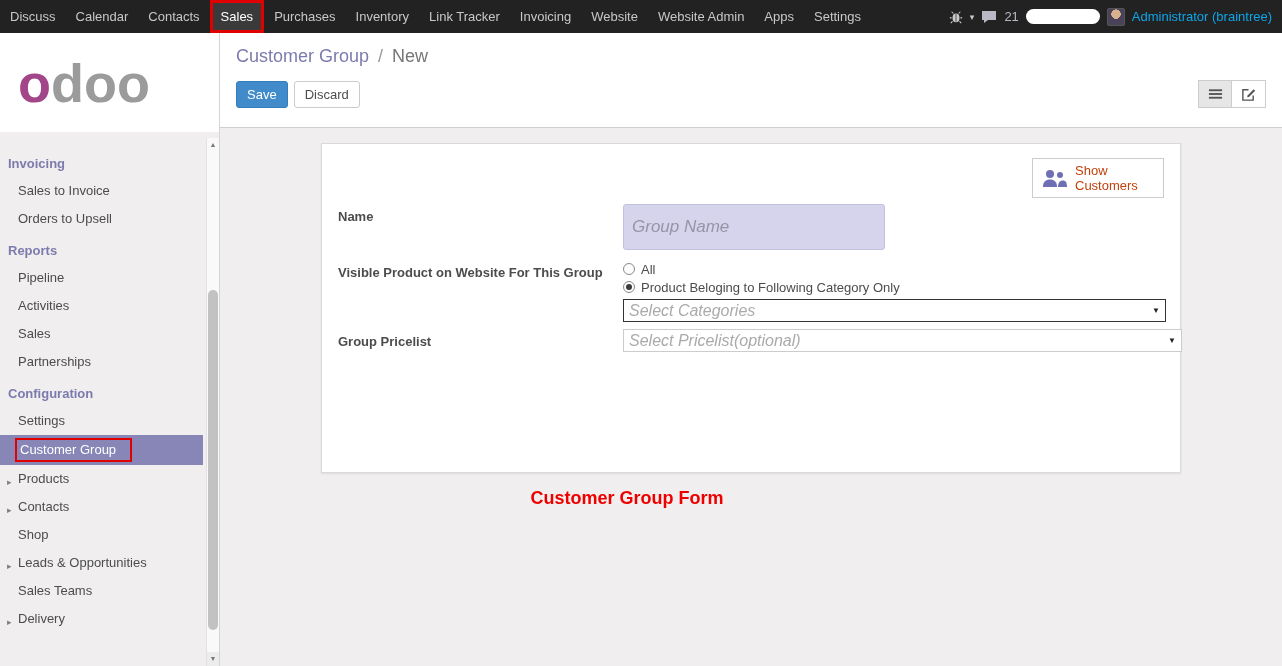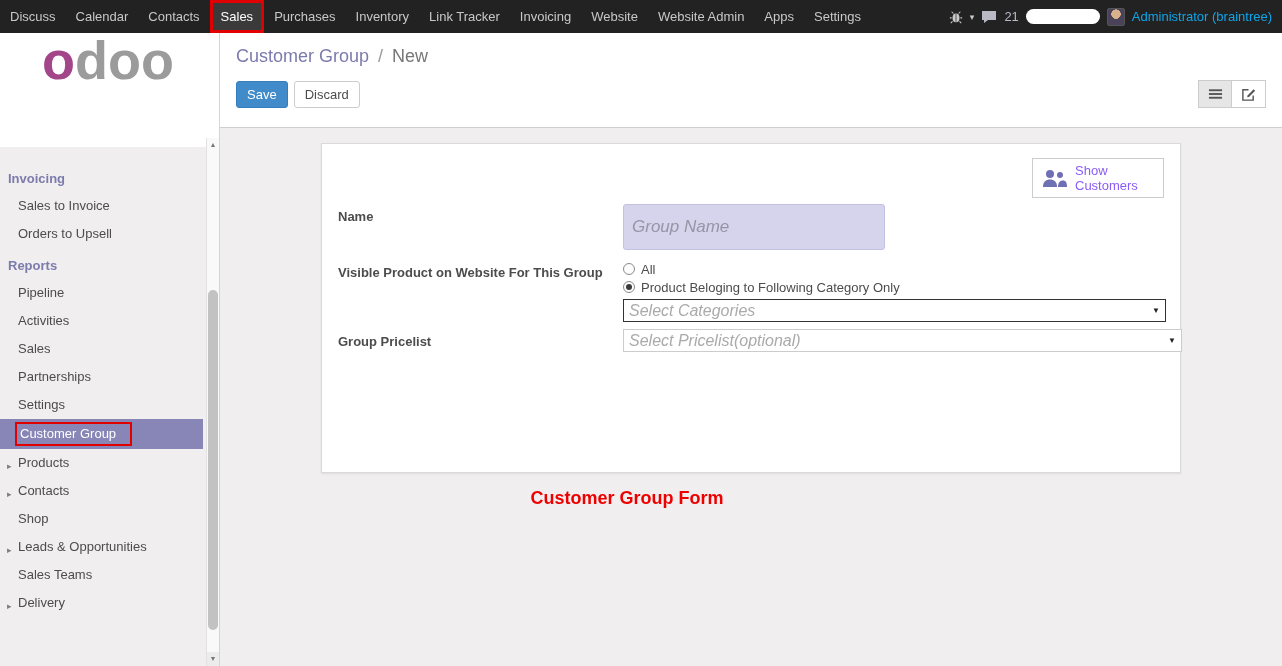--- a/index.html
+++ b/index.html
@@ -17,21 +17,21 @@
   .pill { width:74px; height:15px; background:#fff; border-radius:8px; }
   .avatar { width:18px; height:18px; border-radius:2px; flex:none;
             background:radial-gradient(circle at 50% 32%, #d8b28c 34%, #4a4258 36%); border:1px solid #555; }
   .user-name { color:#0ea5e9; white-space:nowrap; }
 
   
   .main { display:flex; height:633px; }
 
   
   .sidebar { width:220px; background:#f0eeee; border-right:1px solid #d5d5d5; position:relative; flex:none; }
-  .logo-area { height:114px; background:#fff; display:flex; padding-left:42px; }
+  .logo-area { height:99px; background:#fff; display:flex; align-items:center; padding-left:18px; }
   .logo { font-size:54px; font-weight:bold; color:#9c9b9b; line-height:1; }
   .logo .o1 { color:#a24689; }
   .side-menu { padding-top:14px; }
   .section-title { color:#7c7bad; font-weight:bold; font-size:13px; padding:6px 8px; margin-top:4px; }
   .side-item { font-size:13px; color:#4c4c4c; padding:6px 8px 6px 18px; line-height:16px; position:relative; cursor:pointer; }
   .side-item .arrow { position:absolute; left:7px; top:9px; font-size:9px; color:#808080; }
   .side-item.active { background:#8786b7; color:#fff; margin-right:16px; padding-top:3px; padding-bottom:3px; }
   .side-item.active .red-box { display:inline-block; border:2px solid #e00000; padding:2px 14px 2px 3px; margin-left:-3px; }
   .sb { position:absolute; top:105px; right:0; bottom:0; width:13px; background:#f9f9f9; border-left:1px solid #e2e2e2; }
   .sb-btn { position:absolute; left:0; width:12px; height:14px; font-size:7px; color:#777; text-align:center; line-height:14px; cursor:pointer; }
@@ -53,21 +53,21 @@
   .vs-btn { width:34px; height:28px; border:1px solid #ccc; background:#e6e6e6; display:flex; align-items:center; justify-content:center; cursor:pointer; }
   .vs-btn + .vs-btn { border-left:none; }
   .vs-btn.active { background:#fff; }
 
   
   .content-body { flex:1; background:#f0eeee; position:relative; }
   .sheet { width:860px; height:330px; margin:15px auto 0; background:#fff; border:1px solid #dadada;
            box-shadow:0 1px 2px rgba(0,0,0,.08); padding:14px 16px; }
   .sheet-top { display:flex; justify-content:flex-end; height:44px; }
   .show-customers { display:flex; align-items:center; gap:8px; width:132px; height:40px; border:1px solid #ccc;
-                    background:#fff; padding:4px 8px; font-size:13px; color:#8b5cf6; text-align:left; cursor:pointer;
+                    background:#fff; padding:4px 8px; font-size:13px; color:#c2410c; text-align:left; cursor:pointer;
                     font-family:inherit; line-height:15px; }
   .frow { display:flex; }
   .row-name { margin-top:2px; }
   .flabel { width:285px; font-size:13px; font-weight:bold; color:#4c4c4c; padding-top:5px; flex:none; }
   .fvalue { flex:1; min-width:0; }
   .name-input { width:262px; height:46px; background:#d5d4ec; border:1px solid #c2c1e2; border-radius:3px;
                 padding:0 8px; font-size:17px; font-style:italic; color:#555; font-family:inherit; }
   .name-input::placeholder { color:#9595a5; opacity:1; }
   .row-vis { margin-top:10px; }
   .radio-line { display:flex; align-items:center; height:18px; font-size:13px; color:#4c4c4c; cursor:pointer; }
@@ -135,20 +135,21 @@
         <div class="section-title">Invoicing</div>
         <div class="side-item">Sales to Invoice</div>
         <div class="side-item">Orders to Upsell</div>
 
         <div class="section-title">Reports</div>
         <div class="side-item">Pipeline</div>
         <div class="side-item">Activities</div>
         <div class="side-item">Sales</div>
         <div class="side-item">Partnerships</div>
 
+        <div class="section-title">Configuration</div>
         <div class="side-item">Settings</div>
         <div class="side-item active"><span class="red-box">Customer Group</span></div>
         <div class="side-item"><span class="arrow">▸</span><span>Products</span></div>
         <div class="side-item"><span class="arrow">▸</span><span>Contacts</span></div>
         <div class="side-item">Shop</div>
         <div class="side-item"><span class="arrow">▸</span><span>Leads &amp; Opportunities</span></div>
         <div class="side-item">Sales Teams</div>
         <div class="side-item"><span class="arrow">▸</span><span>Delivery</span></div>
       </nav>
 

